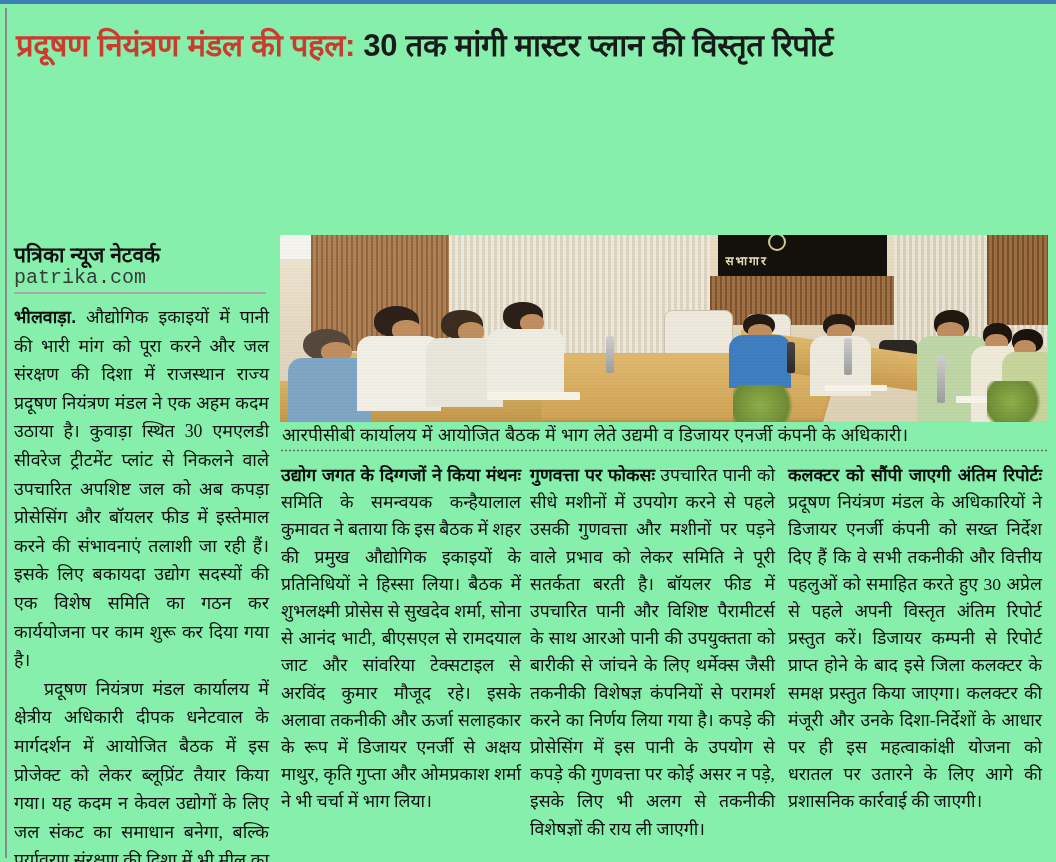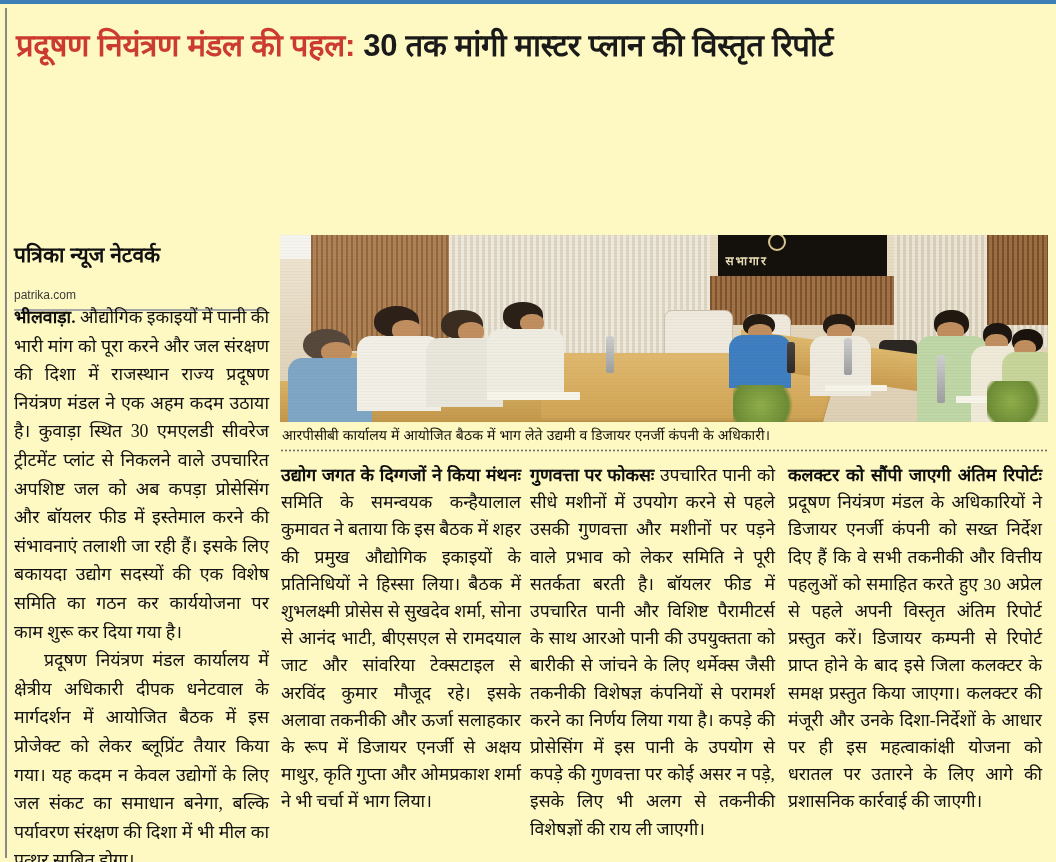--- a/index.html
+++ b/index.html
@@ -15,21 +15,21 @@
     color: #1a1a1a;
     overflow: hidden;
     position: relative;
   }
 
   
   #page {
     position: relative;
     width: 1056px;
     height: 862px;
-    background: #fef9c3;
+    background: #86efac;
     padding: 0;
   }
   #top-rule {
     position: absolute;
     top: 0; left: 0;
     width: 1056px;
     height: 4px;
     background: #3d7fb5;
   }
   #left-rule {
@@ -85,25 +85,25 @@
     width: 256px;
   }
   #byline .bl-net {
     font-family: "Liberation Sans", "DejaVu Sans", sans-serif;
     font-weight: 700;
     font-size: 21px;
     line-height: 23px;
     color: #111;
   }
   #byline .bl-site {
-    font-family: Liberation Sans, sans-serif;
-    font-size: 12px;
+    font-family: Liberation Mono, monospace;
+    font-size: 20px;
     line-height: 20px;
     color: #3a3a3a;
-    margin-top: 19px;
+    margin-top: 2px;
   }
   #byline .bl-rule {
     margin-top: 4px;
     width: 252px;
     height: 2px;
     background: #a9a9a9;
   }
 
   
   #photo-wrap {
@@ -223,21 +223,21 @@
     pointer-events: none;
   }
 
   
   #caption {
     position: absolute;
     top: 424px;
     left: 282px;
     width: 766px;
     font-family: "Liberation Sans", "DejaVu Sans", sans-serif;
-    font-size: 14px;
+    font-size: 18px;
     line-height: 22px;
     color: #14110c;
     white-space: nowrap;
     letter-spacing: 0.1px;
   }
   #caption-rule {
     position: absolute;
     top: 449px;
     left: 280px;
     width: 768px;
@@ -254,21 +254,21 @@
     font-size: 17.6px;
     line-height: 27.2px;
     color: #111111;
     text-align: justify;
     text-justify: inter-word;
   }
   .col p { margin: 0; }
   .col p + p { margin-top: 0px; }
   .col .indent { text-indent: 30px; }
   .col .lead {
-    font-family: Liberation Serif, serif;
+    font-family: Liberation Sans, sans-serif;
     font-weight: 700;
     font-size: 17.6px;
     color: #0d0d0d;
   }
 
   #col1 { top: 303px; left: 14px;  width: 255px; }
   #col2 { top: 462px; left: 281px; width: 240px; }
   #col3 { top: 462px; left: 530px; width: 245px; }
   #col4 { top: 462px; left: 788px; width: 254px; }
 

